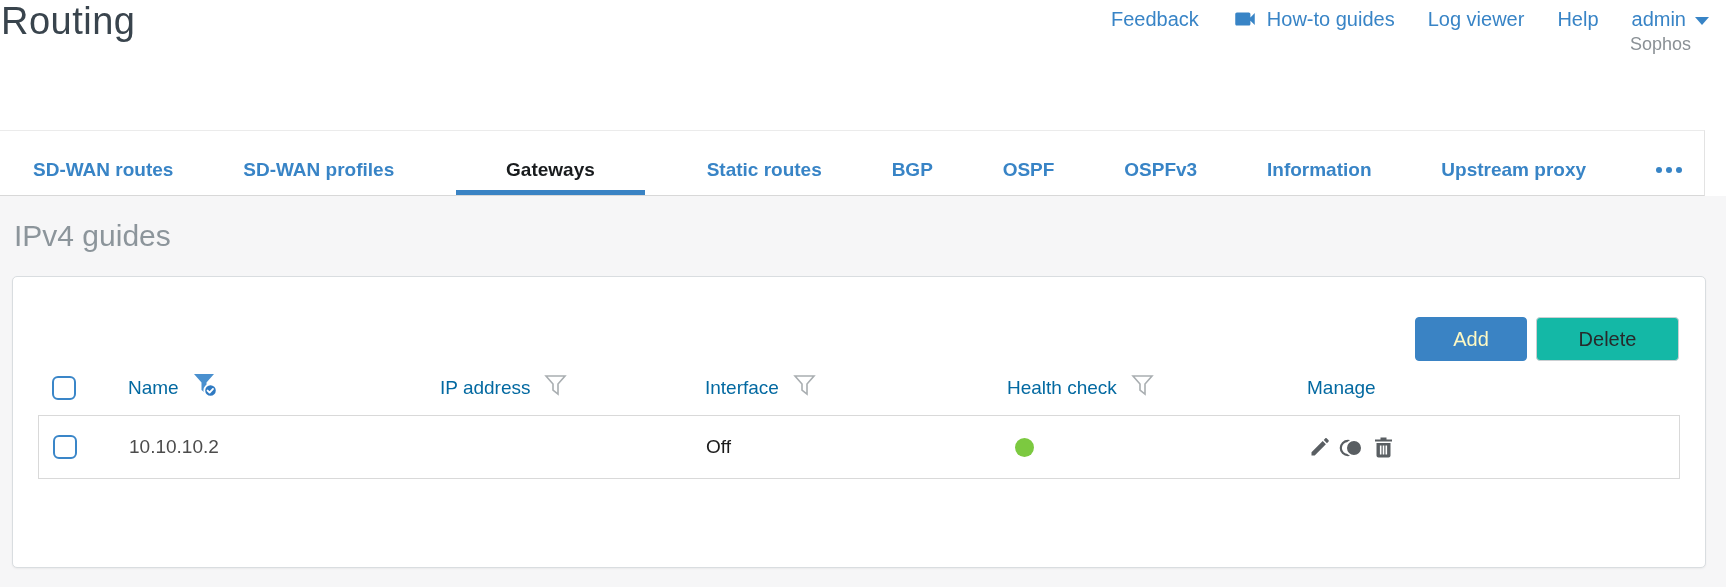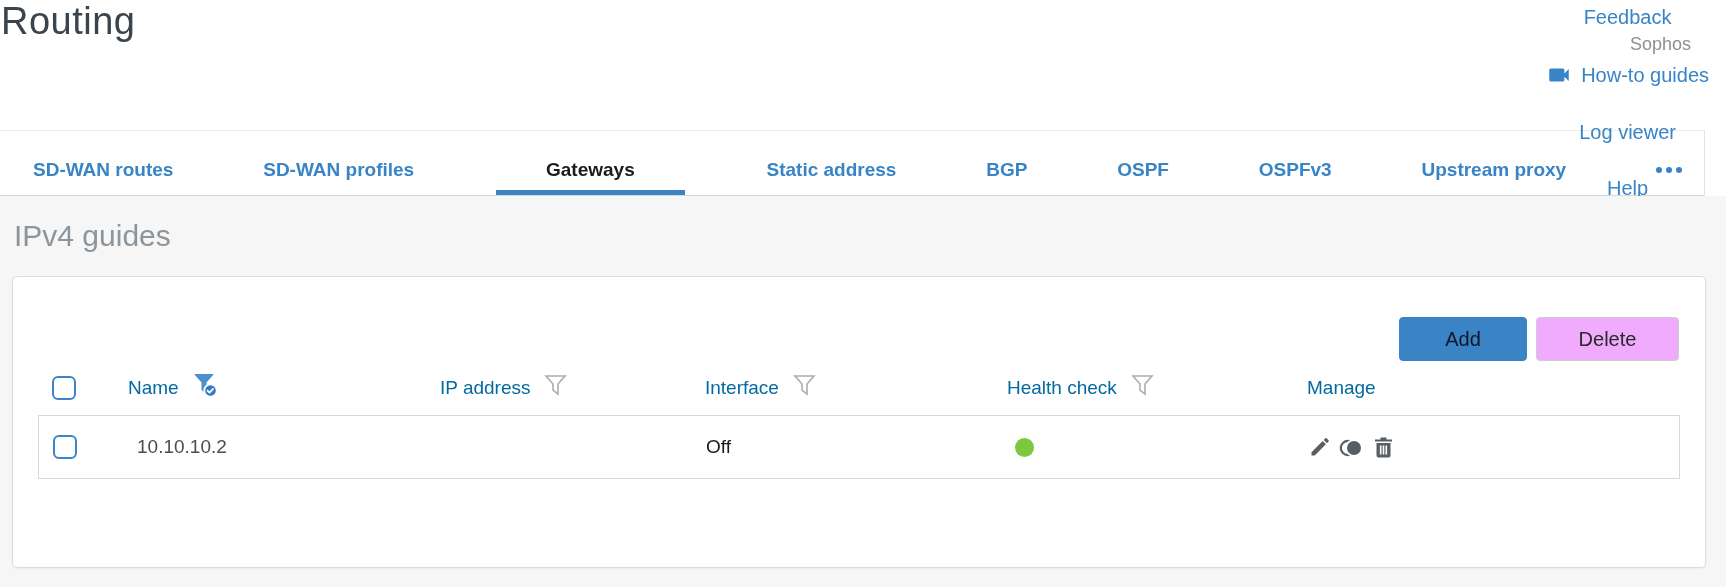--- a/index.html
+++ b/index.html
@@ -12,21 +12,21 @@
 
   
   .header { position:relative; height:130px; background:#ffffff; }
   .page-title {
     position:absolute; left:1px; top:0px;
     font-size:38px; font-weight:400; color:#39444d; letter-spacing:0.5px;
   }
   .top-nav {
     position:absolute; top:6px; right:17px;
     display:flex; align-items:center; gap:33px;
-    font-size:20px; color:#3884c6;flex-direction:column;
+    font-size:20px; color:#3884c6;
   }
   .top-nav .nav-item { display:flex; align-items:center; gap:9px; cursor:pointer; white-space:nowrap; }
   .video-icon svg { display:block; }
   .caret-down {
     width:0; height:0; margin-top:3px;
     border-left:7px solid transparent; border-right:7px solid transparent;
     border-top:8px solid #3884c6;
   }
   .brand {
     position:absolute; top:34px; right:35px;
@@ -65,42 +65,42 @@
   }
   .card {
     position:absolute; left:12px; top:80px;
     width:1694px; height:292px;
     background:#ffffff;
     border:1px solid #d9dde0; border-radius:5px;
     box-shadow:0 1px 2px rgba(0,0,0,0.05);
   }
   .toolbar { display:flex; justify-content:flex-end; gap:9px; padding:40px 26px 0 0; }
   .btn { font-family:inherit; font-size:20px; height:44px; border-radius:4px; cursor:pointer; }
-  .btn-add { width:128px; background:#3a83c4; border:1px solid #3a83c4; color:#0f172a; }
-  .btn-delete { width:143px; background:#f0abfc; border:1px solid #cbcfd2; color:#27292b; }
+  .btn-add { width:112px; background:#3a83c4; border:1px solid #3a83c4; color:#fef9c3; }
+  .btn-delete { width:143px; background:#14b8a6; border:1px solid #cbcfd2; color:#27292b; }
 
   .table-wrap { margin:0 25px 0 25px; }
   .grid-row {
     display:grid;
     grid-template-columns:90px 312px 265px 302px 300px 238px 1fr;
     align-items:center;
   }
   .table-head { height:54px; color:#0369a1; font-size:19px; }
   .th { display:flex; align-items:center; gap:14px; }
   .filter-icon { display:block; }
   .table-body { border:1px solid #d9d9d9; background:#ffffff; }
   .table-body .grid-row { height:62px; font-size:19px; }
 
   .checkbox {
     width:24px; height:24px; margin-left:14px;
     border:2px solid #3a86c8; border-radius:6px;
     background:#ffffff; cursor:pointer;
   }
   .cell-name a { color:#16181a; font-weight:400; text-decoration:underline; cursor:pointer; }
-  .cell-ip { color:#4c4c4c;margin-left:8px; }
+  .cell-ip { color:#4c4c4c; }
   .cell-health { color:#1b1b1b; }
   .status-dot {
     width:19px; height:19px; border-radius:50%;
     background:#7cc940; margin-left:7px;
   }
   .manage-cell { display:flex; align-items:center; gap:7px; }
   .manage-cell .icon-btn { cursor:pointer; line-height:0; }
 </style>
 </head>
 <body>
@@ -133,24 +133,25 @@
   </div>
 
   <div class="brand">Sophos</div>
 </div>
 
 <div class="tab-bar">
   <div class="tabs">
     <div class="tab">SD-WAN routes</div>
     <div class="tab">SD-WAN profiles</div>
     <div class="tab active">Gateways</div>
-    <div class="tab">Static address</div>
+    <div class="tab">Static routes</div>
     <div class="tab">BGP</div>
     <div class="tab">OSPF</div>
     <div class="tab">OSPFv3</div>
+    <div class="tab">Information</div>
     <div class="tab">Upstream proxy</div>
     <div class="tab-more">
       <i></i>
         <i></i>
         <i></i>
     </div>
   </div>
 </div>
 
 <div class="content">

